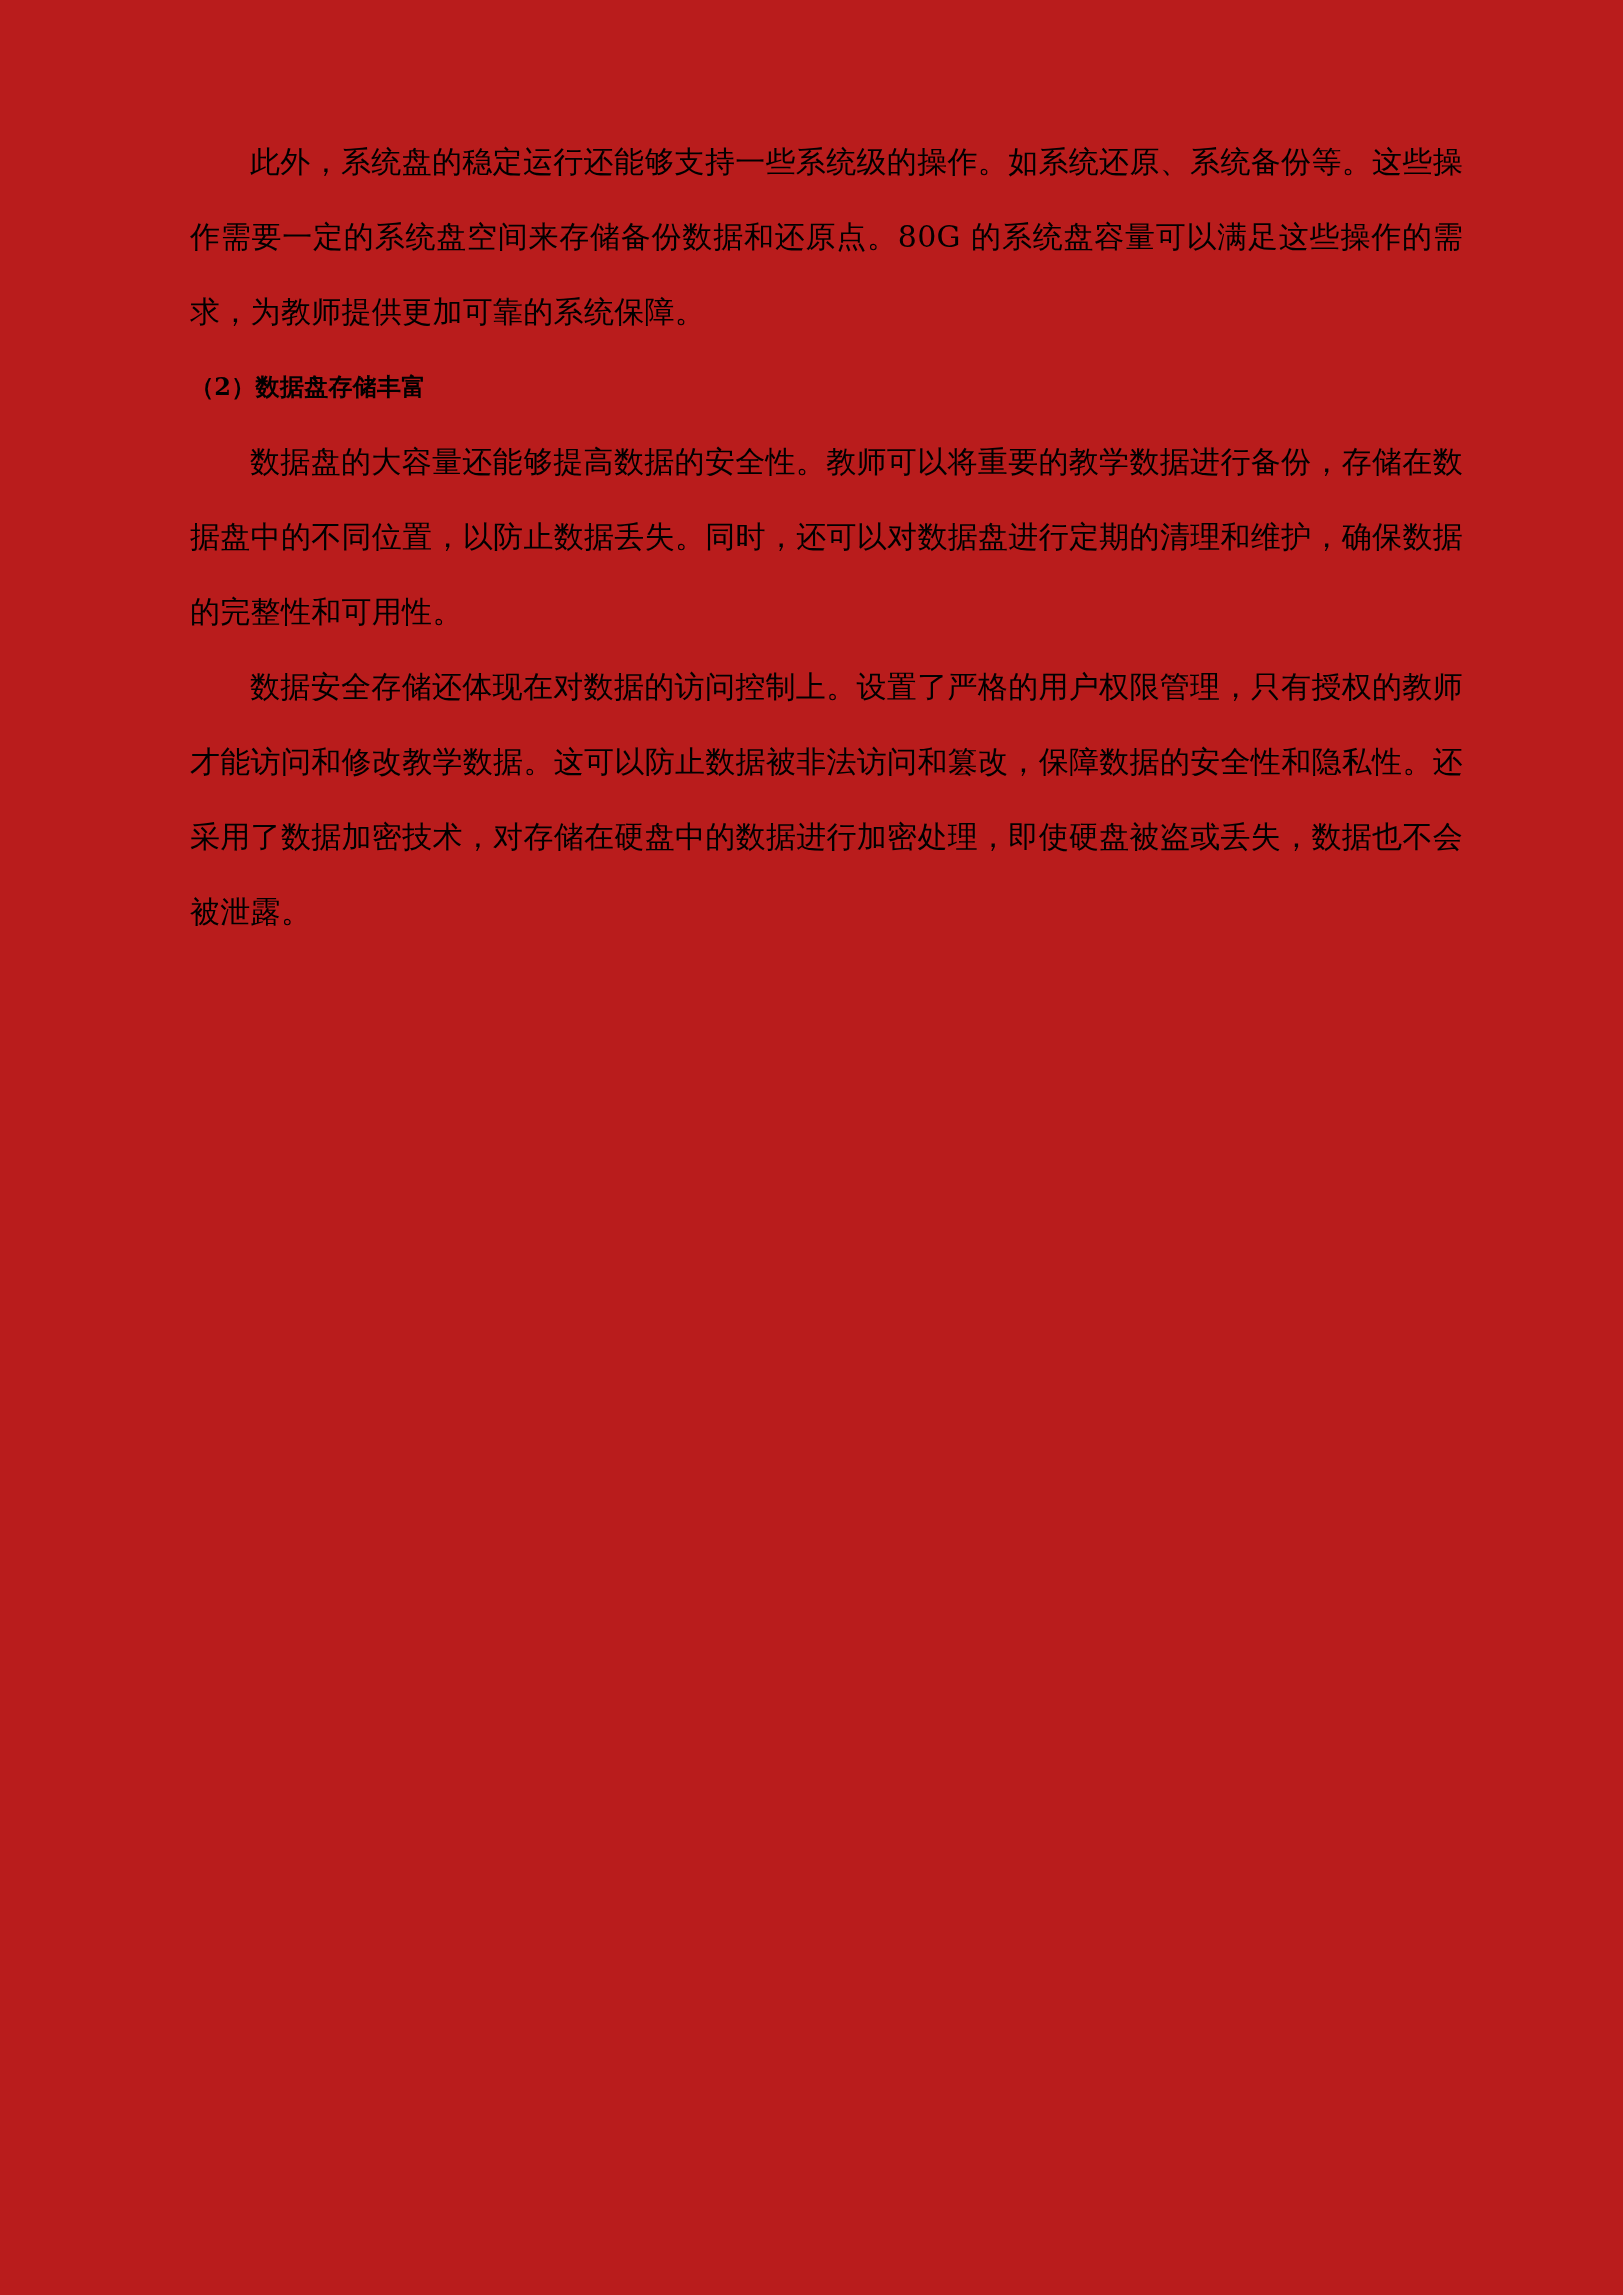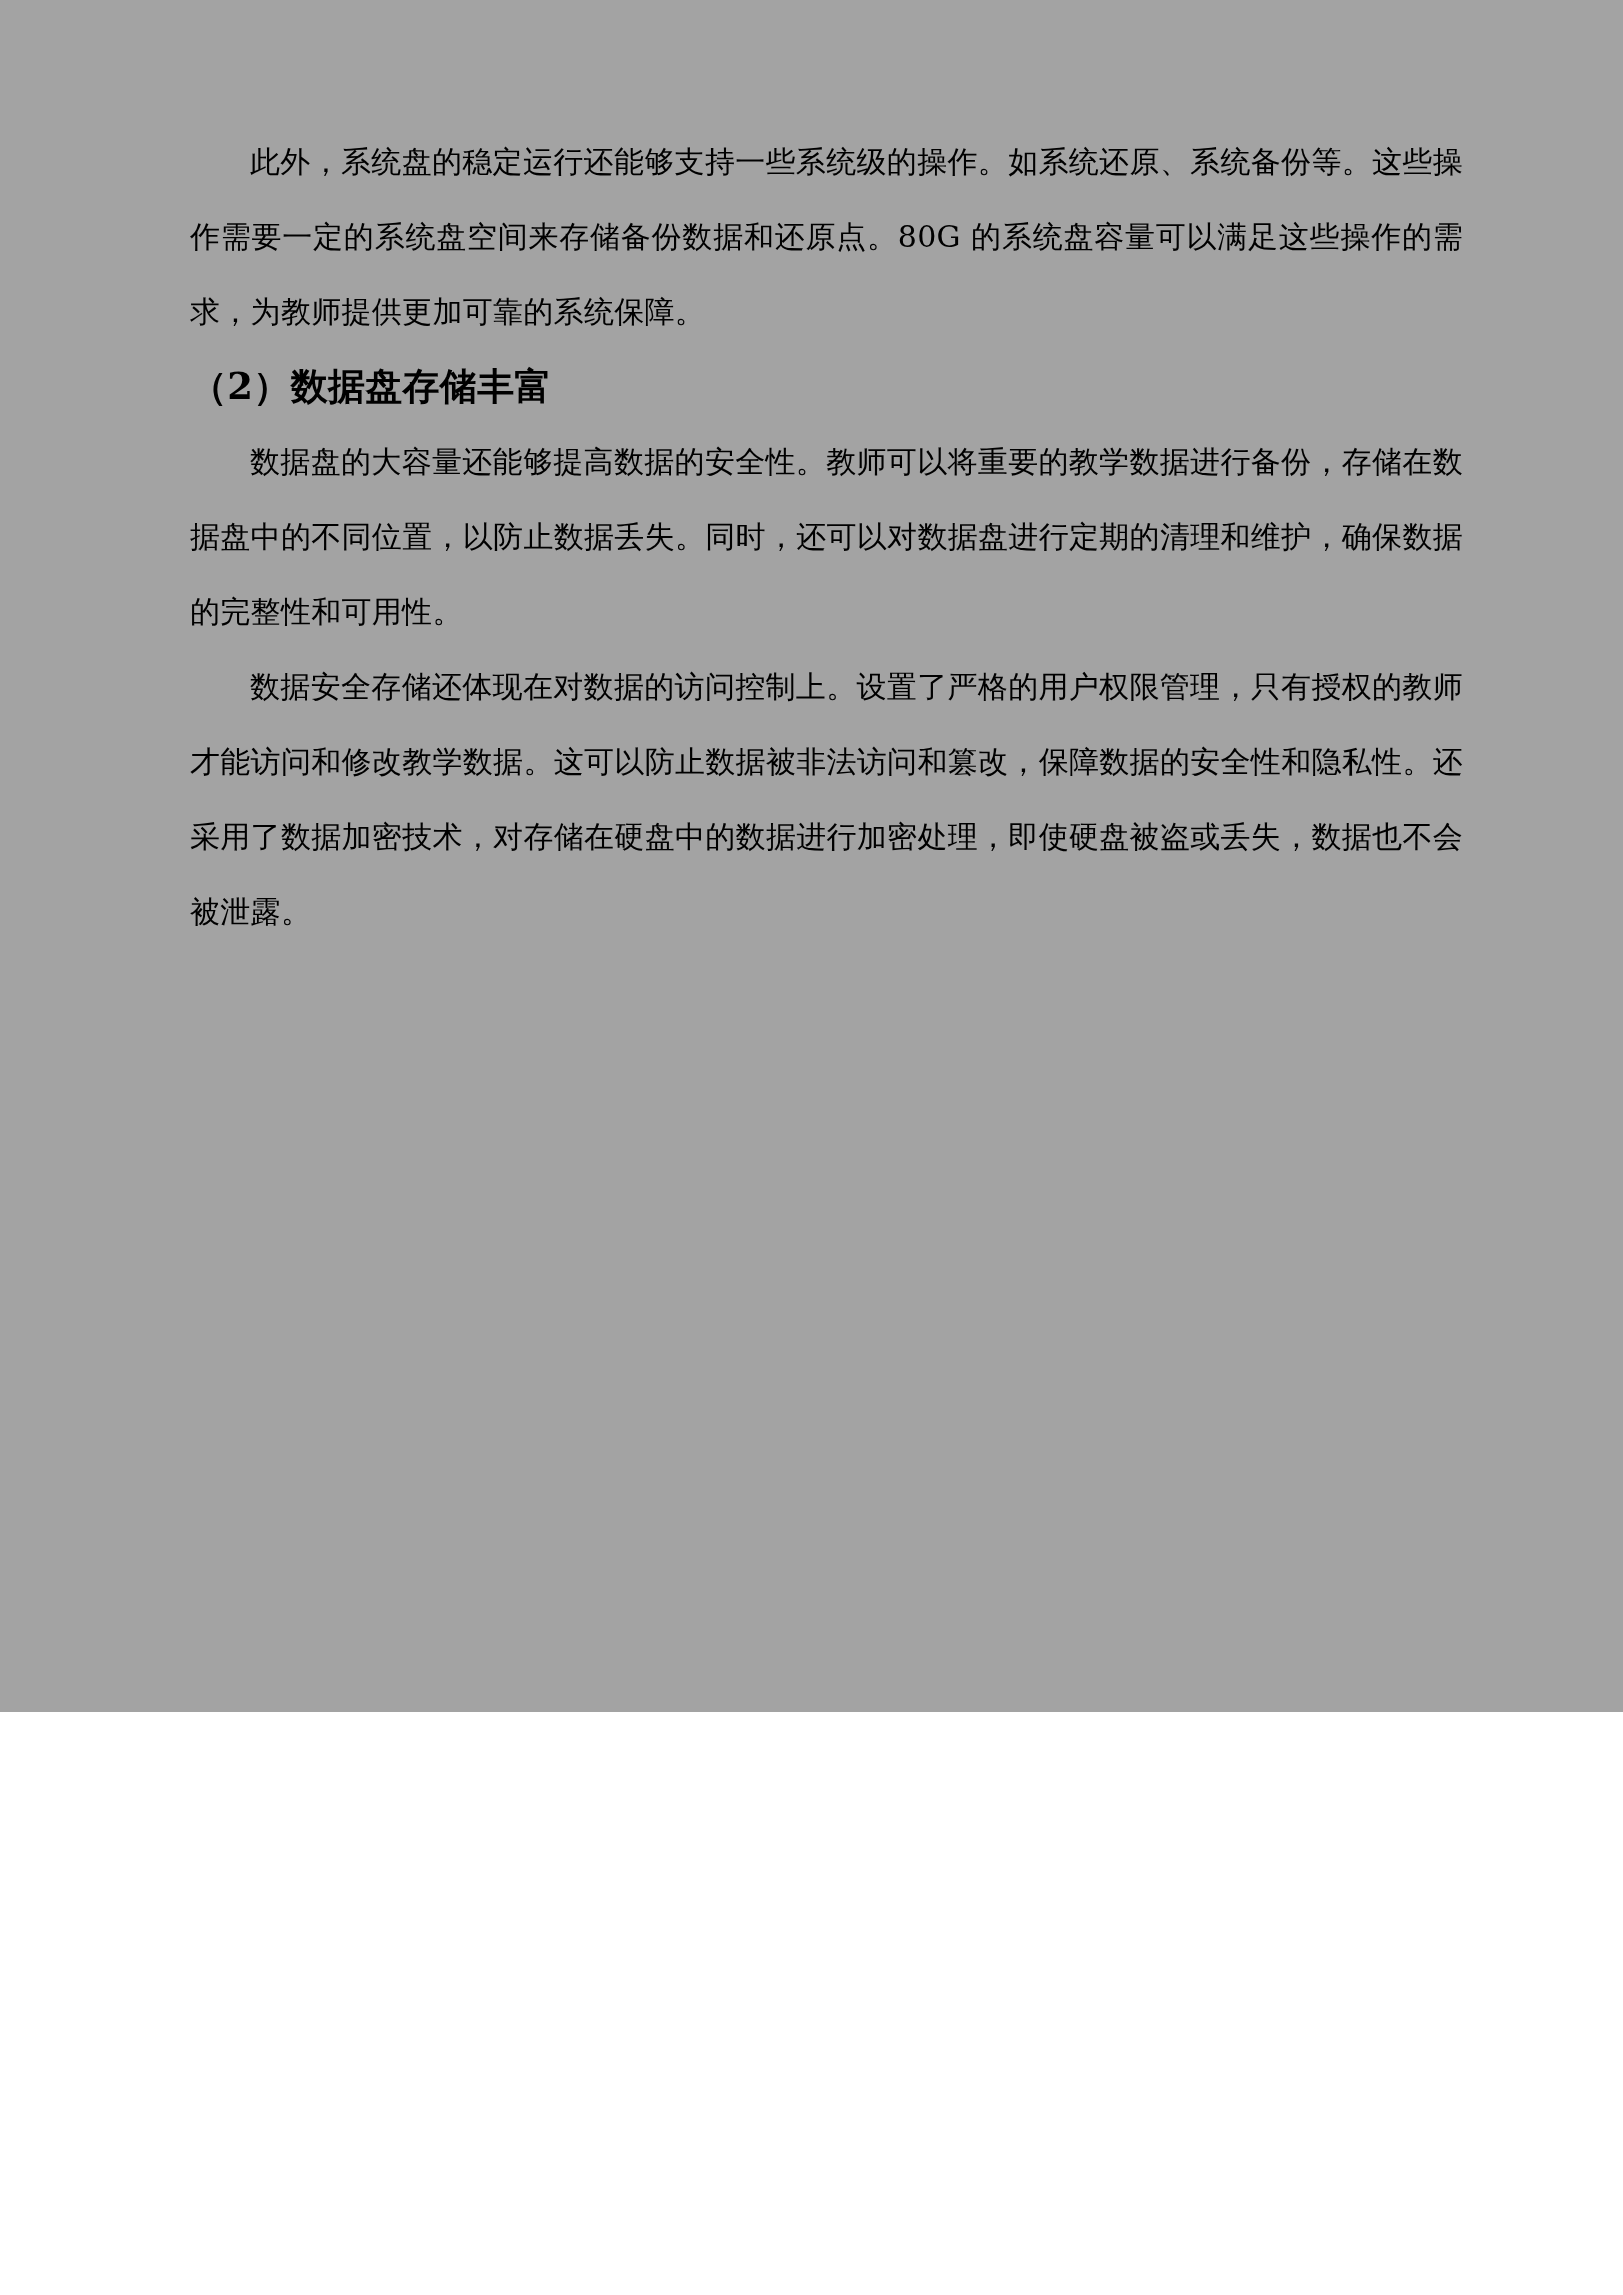--- a/index.html
+++ b/index.html
@@ -3,22 +3,22 @@
 <meta charset="utf-8">
 <style>
   html, body {
     margin: 0;
     padding: 0;
     background: #ffffff;
   }
   .page {
     position: relative;
     width: 1623px;
-    height: 1712px;
-    background: #a3a3a3;
+    height: 2295px;
+    background: #b91c1c;
     box-sizing: border-box;
     padding: 124px 161px 98px 190px;
     font-family: "DejaVu Serif", "Liberation Serif", serif;
     color: #000000;
     overflow: hidden;
   }
   .doc-body {
     width: 1273px;
   }
   p.para {
@@ -26,21 +26,21 @@
     font-size: 30px;
     line-height: 75px;
     text-align: justify;
     text-justify: inter-character;
     text-indent: 2em;
     letter-spacing: 0.3px;
     font-weight: 400;
   }
   p.heading {
     margin: 0;
-    font-size: 37px;
+    font-size: 24px;
     line-height: 75px;
     font-weight: bold;
     text-indent: 0;
     text-align: left;
     letter-spacing: 0.3px;
   }
 </style>
 </head>
 <body>
 

